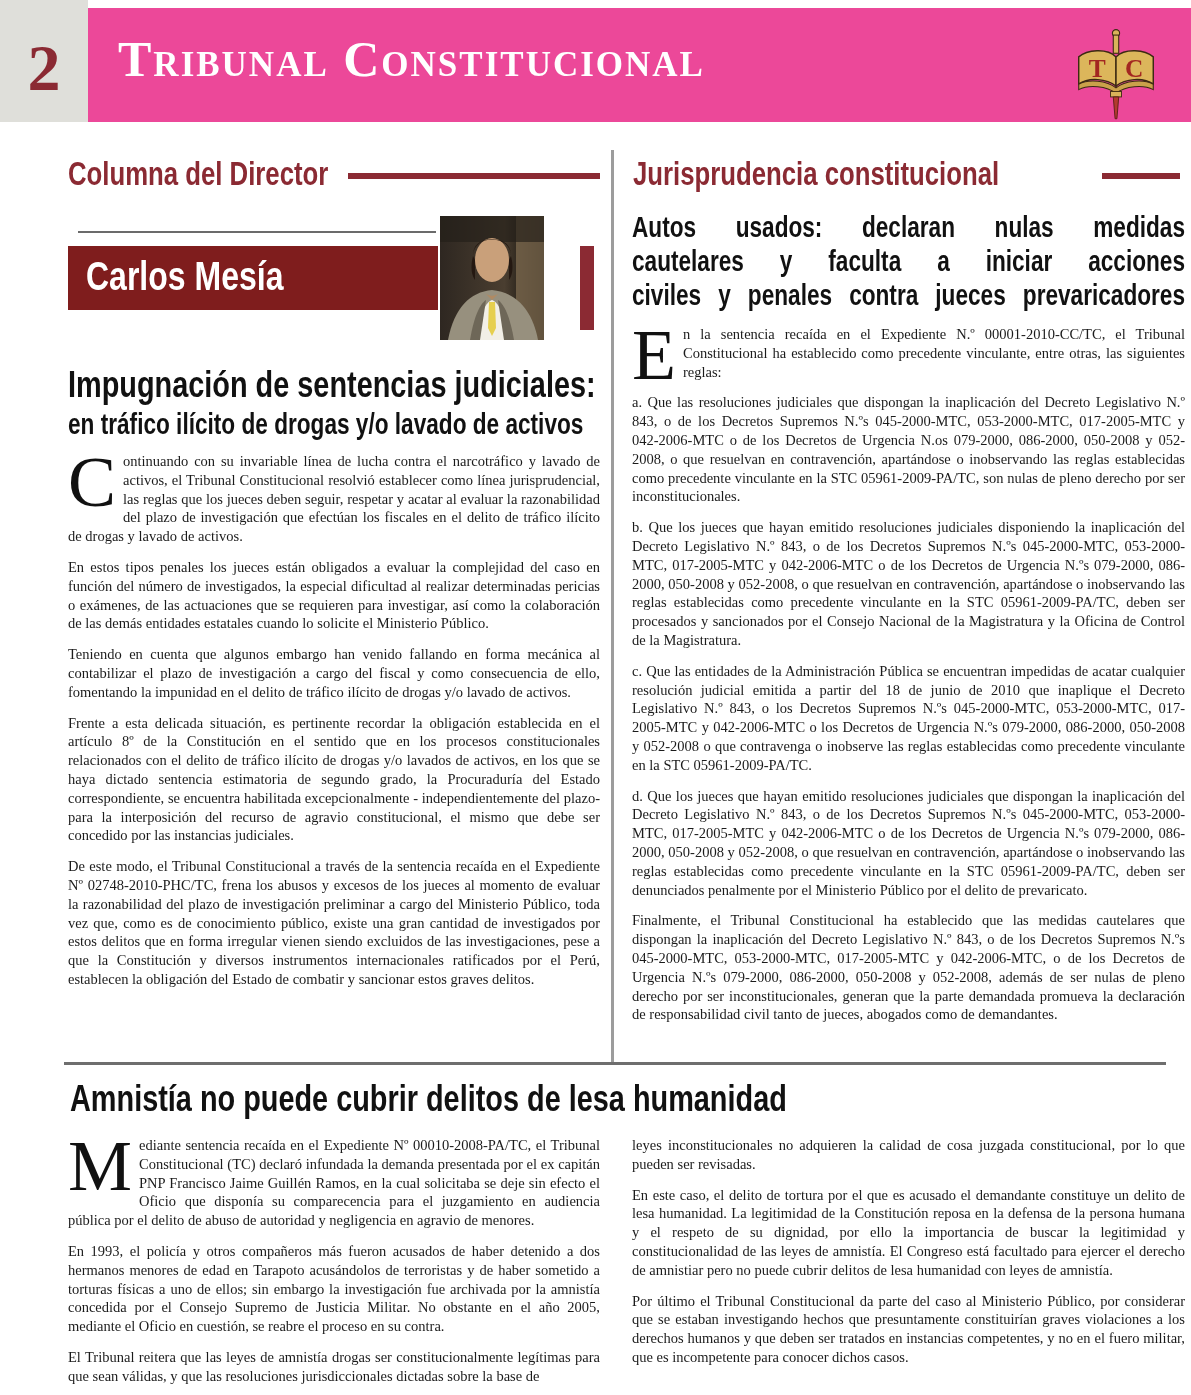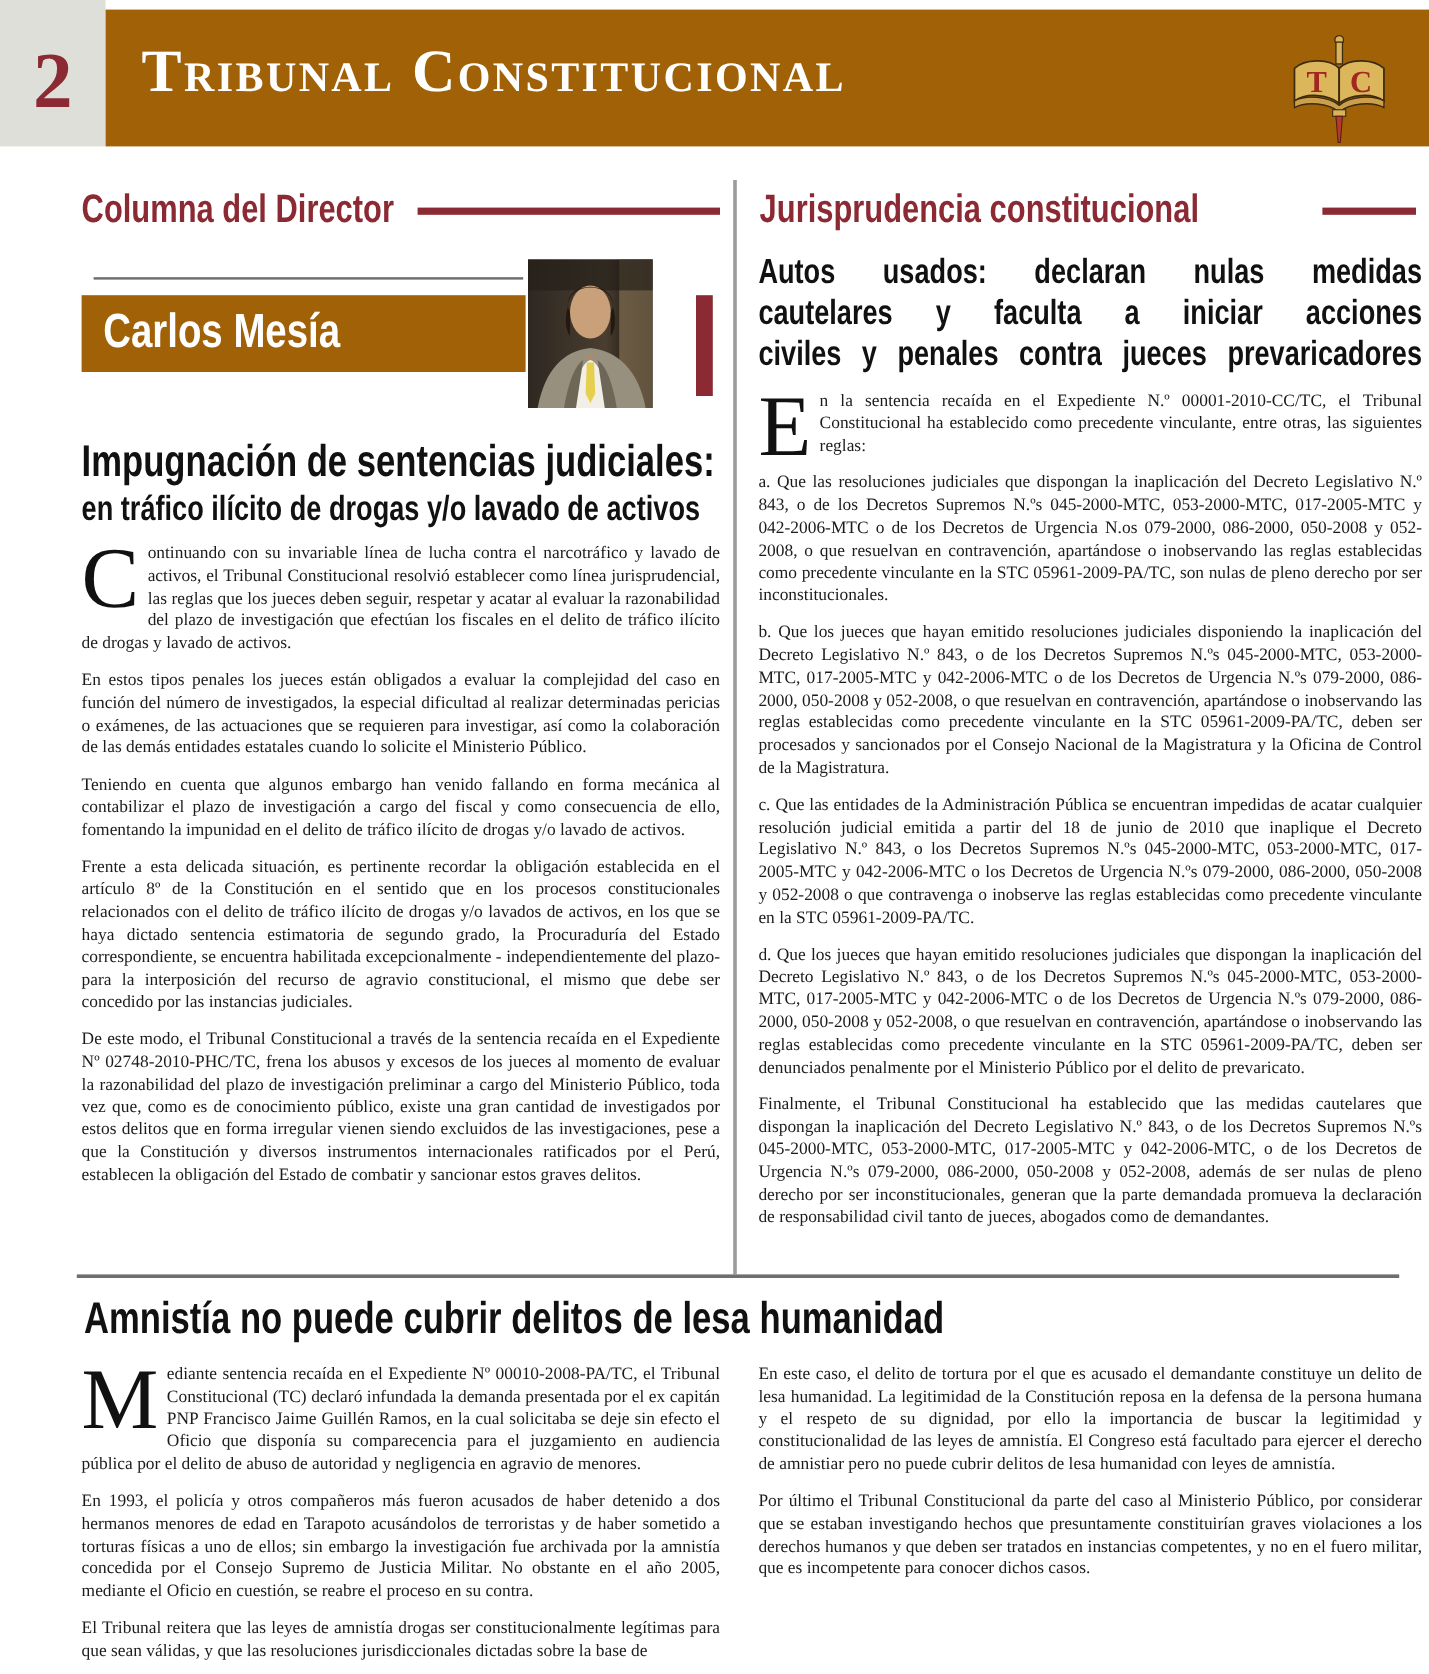--- a/index.html
+++ b/index.html
@@ -7,42 +7,42 @@
     position:relative;width:1191px;height:1395px;background:#ffffff;
     font-family:"Liberation Serif",serif;color:#1b1b1b;overflow:hidden;
     margin:0 auto;
   }
   
   .gray-strip{position:absolute;left:0;top:0;width:88px;height:122px;background:#dfdfda;}
   .page-num{
     position:absolute;left:0;top:30px;width:88px;text-align:center;
     font-family:"Liberation Serif",serif;font-weight:bold;font-size:66px;color:#8b2a33;
   }
-  .banner{position:absolute;left:88px;top:8px;width:1103px;height:114px;background:#a16207;}
+  .banner{position:absolute;left:88px;top:8px;width:1103px;height:114px;background:#ec4899;}
   .banner-title{
     position:absolute;left:30px;top:22px;color:#ffffff;
     font-family:"Liberation Serif",serif;font-weight:bold;font-size:50px;
     font-variant:small-caps;letter-spacing:2px;white-space:nowrap;
   }
   .logo{position:absolute;left:978px;top:18px;width:100px;height:100px;}
   
   .kicker{
     position:absolute;color:#8b2a33;font-family:"Liberation Sans",sans-serif;
     font-weight:bold;font-size:33px;white-space:nowrap;
     transform:scaleX(0.78);transform-origin:0 0;letter-spacing:0px;
   }
   .kicker-left{left:68px;top:155px;}
   .kicker-right{left:633px;top:155px;}
   .kicker-rule{position:absolute;height:6px;background:#8b2a33;}
   .rule-left{left:348px;top:173px;width:252px;}
   .rule-right{left:1102px;top:173px;width:78px;}
   .v-divider{position:absolute;left:611px;top:150px;width:3px;height:912px;background:#9c9c9c;}
   
   .mesia-topline{position:absolute;left:78px;top:231px;width:358px;height:2px;background:#6b6b6b;}
-  .mesia-box{position:absolute;left:68px;top:246px;width:370px;height:64px;background:#a16207;}
+  .mesia-box{position:absolute;left:68px;top:246px;width:370px;height:64px;background:#7f1d1d;}
   .mesia-name{
     position:absolute;left:18px;top:8px;color:#fff;white-space:nowrap;
     font-family:"Liberation Sans",sans-serif;font-weight:bold;font-size:40px;
     transform:scaleX(0.8);transform-origin:0 0;
   }
   .mesia-photo{position:absolute;left:440px;top:216px;width:104px;height:124px;}
   .mesia-tab{position:absolute;left:580px;top:246px;width:14px;height:84px;background:#8b2a33;}
   
   .cond{transform:scaleX(0.78);transform-origin:0 0;}
   .a1-title{position:absolute;left:68px;top:364px;width:682px;}
@@ -164,17 +164,18 @@
   <div class="bottom-rule"></div>
   <div class="b-title">
     <div class="l1 cond">Amnistía no puede cubrir delitos de lesa humanidad</div>
   </div>
   <div class="body-col b-left">
     <p><span class="dc">M</span><span>ediante sentencia recaída en el Expediente Nº 00010-2008-PA/TC, el Tribunal Constitucional (TC) declaró infundada la demanda presentada por el ex capitán PNP Francisco Jaime Guillén Ramos, en la cual solicitaba se deje sin efecto el Oficio que disponía su comparecencia para el juzgamiento en audiencia pública por el delito de abuso de autoridad y negligencia en agravio de menores.</span></p>
     <p>En 1993, el policía y otros compañeros más fueron acusados de haber detenido a dos hermanos menores de edad en Tarapoto acusándolos de terroristas y de haber sometido a torturas físicas a uno de ellos; sin embargo la investigación fue archivada por la amnistía concedida por el Consejo Supremo de Justicia Militar. No obstante en el año 2005, mediante el Oficio en cuestión, se reabre el proceso en su contra.</p>
     <p>El Tribunal reitera que las leyes de amnistía drogas ser constitucionalmente legítimas para que sean válidas, y que las resoluciones jurisdiccionales dictadas sobre la base de</p>
   </div>
   <div class="body-col b-right">
+    <p>leyes inconstitucionales no adquieren la calidad de cosa juzgada constitucional, por lo que pueden ser revisadas.</p>
     <p>En este caso, el delito de tortura por el que es acusado el demandante constituye un delito de lesa humanidad. La legitimidad de la Constitución reposa en la defensa de la persona humana y el respeto de su dignidad, por ello la importancia de buscar la legitimidad y constitucionalidad de las leyes de amnistía. El Congreso está facultado para ejercer el derecho de amnistiar pero no puede cubrir delitos de lesa humanidad con leyes de amnistía.</p>
     <p>Por último el Tribunal Constitucional da parte del caso al Ministerio Público, por considerar que se estaban investigando hechos que presuntamente constituirían graves violaciones a los derechos humanos y que deben ser tratados en instancias competentes, y no en el fuero militar, que es incompetente para conocer dichos casos.</p>
   </div>
 
 </div>
 
 </body></html>

